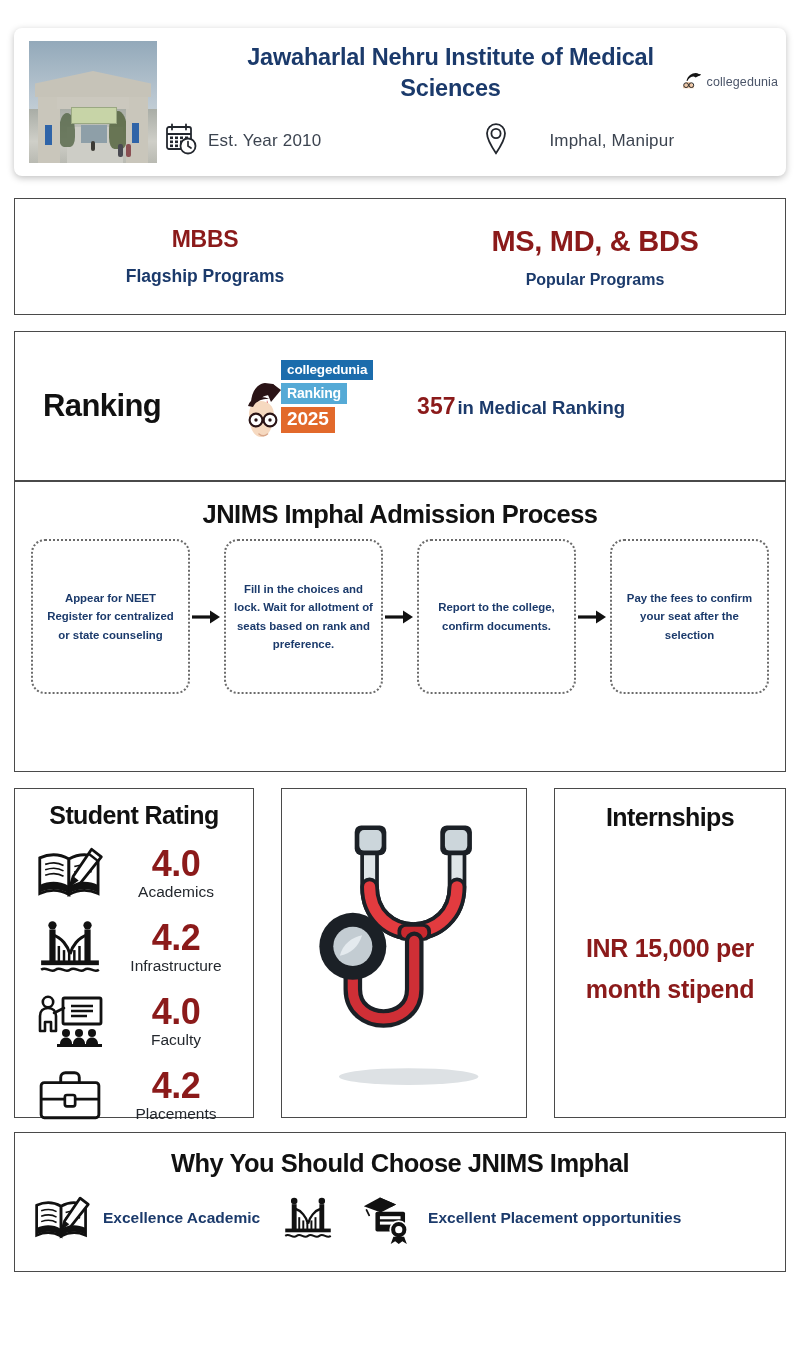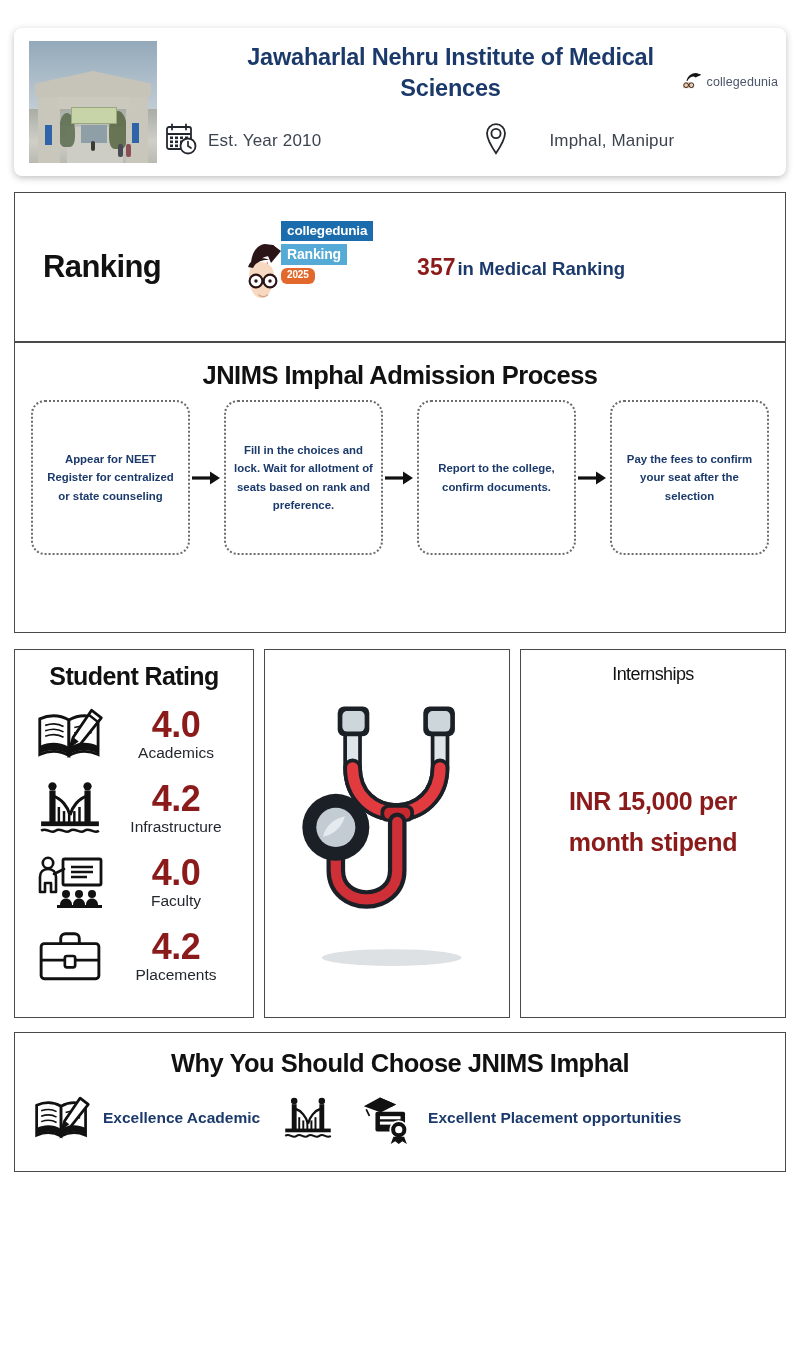--- a/index.html
+++ b/index.html
@@ -102,21 +102,21 @@
   }
   .rank-badge { margin-left: 76px; position: relative; width: 120px; height: 92px; }
   .rb-face { position: absolute; left: 0; top: 16px; width: 56px; height: 74px; }
   .rb-labels { position: absolute; left: 44px; top: 0; display: flex; flex-direction: column; gap: 3px; }
   .rb-chip {
     color: #fff; font-weight: bold; padding: 2.5px 6px 3.5px;
     font-size: 14px; line-height: 1.05; letter-spacing: -0.2px;
   }
   .rb-1 { background: #1b6cac; font-size: 13.5px; }
   .rb-2 { background: #55aad6; align-self: flex-start; }
-  .rb-3 { background: #e2692b; align-self: flex-start; font-size: 10px; border-radius: 6px; }
+  .rb-3 { background: #e2692b; align-self: flex-start; font-size: 19px; }
   .rank-stat { margin-left: 60px; font-size: 18.5px; font-weight: bold; color: #1b3a6b; }
   .rank-num { color: #8b1a1a; font-size: 23px; font-weight: bold; margin-right: 2px; }
 
   
   .admission { height: 291px; padding: 4px 10px; }
   .adm-title {
     text-align: center; font-size: 25.5px; font-weight: bold; color: #111;
     margin-top: 14px; letter-spacing: -0.5px;
   }
   .adm-flow { display: flex; align-items: center; margin-top: 10px; padding: 0 6px; }
@@ -129,35 +129,35 @@
   }
   .adm-step p {
     text-align: center; color: #1b3a6b; font-weight: bold;
     font-size: 11.4px; line-height: 1.62;
   }
   .adm-arrow {
     flex: 0 0 34px; display: flex; align-items: center; justify-content: center;
   }
 
   
-  .mid-row { margin-top: 16px; display: flex; gap: 10px; height: 369px; }
+  .mid-row { margin-top: 16px; display: flex; gap: 27px; height: 330px; }
   .rating-card { width: 240px; padding: 12px 14px 0; }
   .rating-title {
     font-size: 25px; font-weight: bold; color: #111;
     text-align: center; letter-spacing: -0.6px; margin-bottom: 6px;
   }
   .rate-row { display: flex; align-items: center; height: 74px; }
   .rate-icon { flex: 0 0 82px; display: flex; align-items: center; justify-content: center; }
   .rate-meta { flex: 1; text-align: center; padding-left: 2px; }
   .rate-score { font-size: 36px; font-weight: bold; color: #8b1a1a; line-height: 1.05; letter-spacing: -0.5px; }
   .rate-label { font-size: 15.5px; color: #24282e; margin-top: 1px; }
 
   .image-card { width: 246px; display: flex; align-items: center; justify-content: center; }
   .intern-card { flex: 1; padding: 14px 16px 0; text-align: center; }
-  .intern-title { font-size: 18px; font-weight: normal; color: #111; letter-spacing: -0.6px; }
+  .intern-title { font-size: 25px; font-weight: bold; color: #111; letter-spacing: -0.6px; }
   .intern-value {
     margin-top: 96px; color: #8b1a1a; font-weight: bold;
     font-size: 25px; line-height: 1.62; letter-spacing: -0.3px;
   }
 
   
   .why { margin-top: 14px; height: 140px; }
   .why-title {
     text-align: center; font-size: 25.5px; font-weight: bold; color: #111;
     margin-top: 16px; letter-spacing: -0.5px;
@@ -248,20 +248,30 @@
               <path d="M13 2.2c-5 0-9 4-9 9 0 6.6 9 20 9 20s9-13.4 9-20c0-5-4-9-9-9z" fill="none" stroke="#23272e" stroke-width="1.8"></path>
               <circle cx="13" cy="11.5" r="4.6" fill="none" stroke="#23272e" stroke-width="1.8"></circle>
             </svg>
           </span>
           <span class="meta-text">Imphal, Manipur</span>
         </div>
       </div>
     </div>
   </div>
 
+  <div class="card programs">
+    <div class="prog prog-a">
+      <div class="prog-value">MBBS</div>
+      <div class="prog-label">Flagship Programs</div>
+    </div>
+    <div class="prog prog-b">
+      <div class="prog-value">MS, MD, &amp; BDS</div>
+      <div class="prog-label">Popular Programs</div>
+    </div>
+  </div>
 
   <div class="card ranking">
     <div class="rank-title">Ranking</div>
 
     <div class="rank-badge">
       <span class="rb-face">
         <svg viewBox="0 0 56 74" width="56" height="74">
           <path d="M14 28c0-12 6-20 14-21l8 1 6 6-4 6-5-1c-6 0-12 4-13 10z" fill="#2a1416"></path>
           <path d="M36 8l8 6-10 12-3-7z" fill="#2a1416"></path>
           <path d="M30 24l3 11-4-1z" fill="#c5202e"></path>

